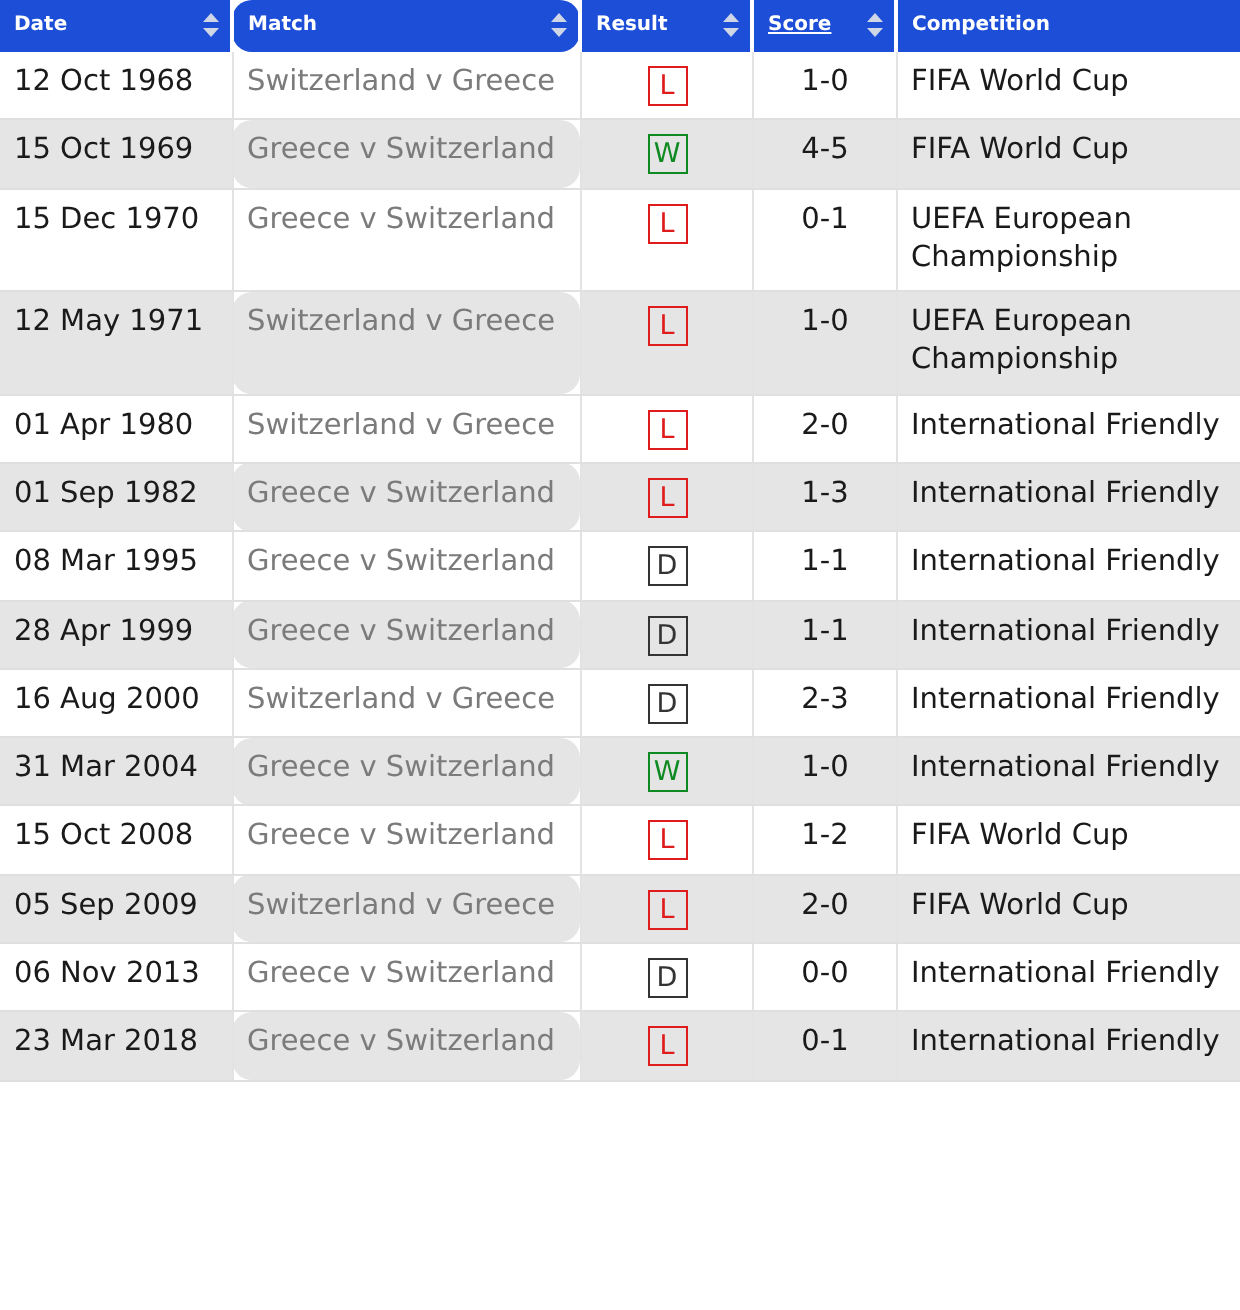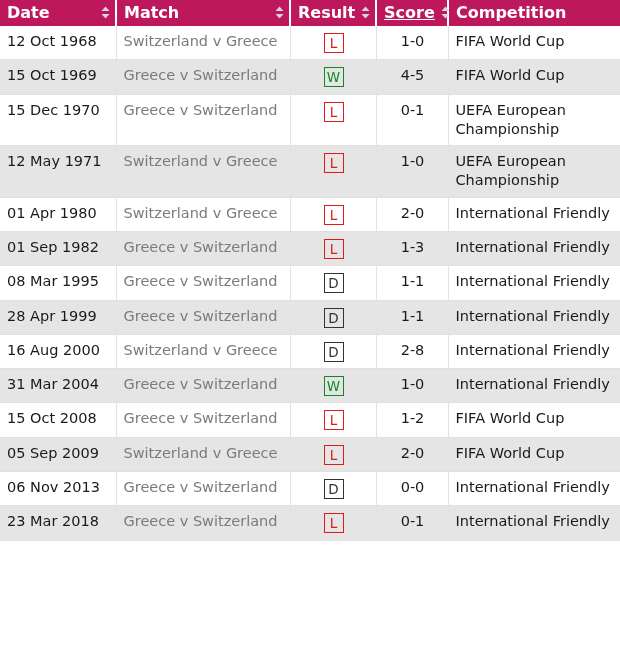--- a/index.html
+++ b/index.html
@@ -15,23 +15,23 @@
   }
 
   .results-table {
     width: 620px;
     border-collapse: collapse;
     table-layout: fixed;
   }
 
   
   .results-table thead th {
-    background: #be185d;
+    background: #1d4ed8;
     color: #ffffff;
-    font-size: 16px;
+    font-size: 10px;
     font-weight: bold;
     text-align: left;
     padding: 3px 0 4px 7px;
     height: 19px;
     vertical-align: middle;
     border-right: 2px solid #ffffff;
     white-space: nowrap;
     position: relative;
   }
   .results-table thead th.last-col {
@@ -72,20 +72,21 @@
     border-right: none;
   }
 
   .col-date {
     width: 108px;
     color: #1a1a1a;
   }
   .col-match {
     width: 165px;
     color: #7b7b7b;
+    border-radius: 10px;
   }
   .col-result {
     width: 77px;
     text-align: center;
     padding-left: 0;
     padding-right: 0;
   }
   .col-score {
     width: 63px;
     text-align: center;
@@ -236,21 +237,21 @@
         <td class="col-date">28 Apr 1999</td>
         <td class="col-match">Greece v Switzerland</td>
         <td class="col-result"><span class="badge res-D">D</span></td>
         <td class="col-score">1-1</td>
         <td class="col-competition">International Friendly</td>
       </tr>
       <tr class="">
         <td class="col-date">16 Aug 2000</td>
         <td class="col-match">Switzerland v Greece</td>
         <td class="col-result"><span class="badge res-D">D</span></td>
-        <td class="col-score">2-8</td>
+        <td class="col-score">2-3</td>
         <td class="col-competition">International Friendly</td>
       </tr>
       <tr class="alt">
         <td class="col-date">31 Mar 2004</td>
         <td class="col-match">Greece v Switzerland</td>
         <td class="col-result"><span class="badge res-W">W</span></td>
         <td class="col-score">1-0</td>
         <td class="col-competition">International Friendly</td>
       </tr>
       <tr class="">

